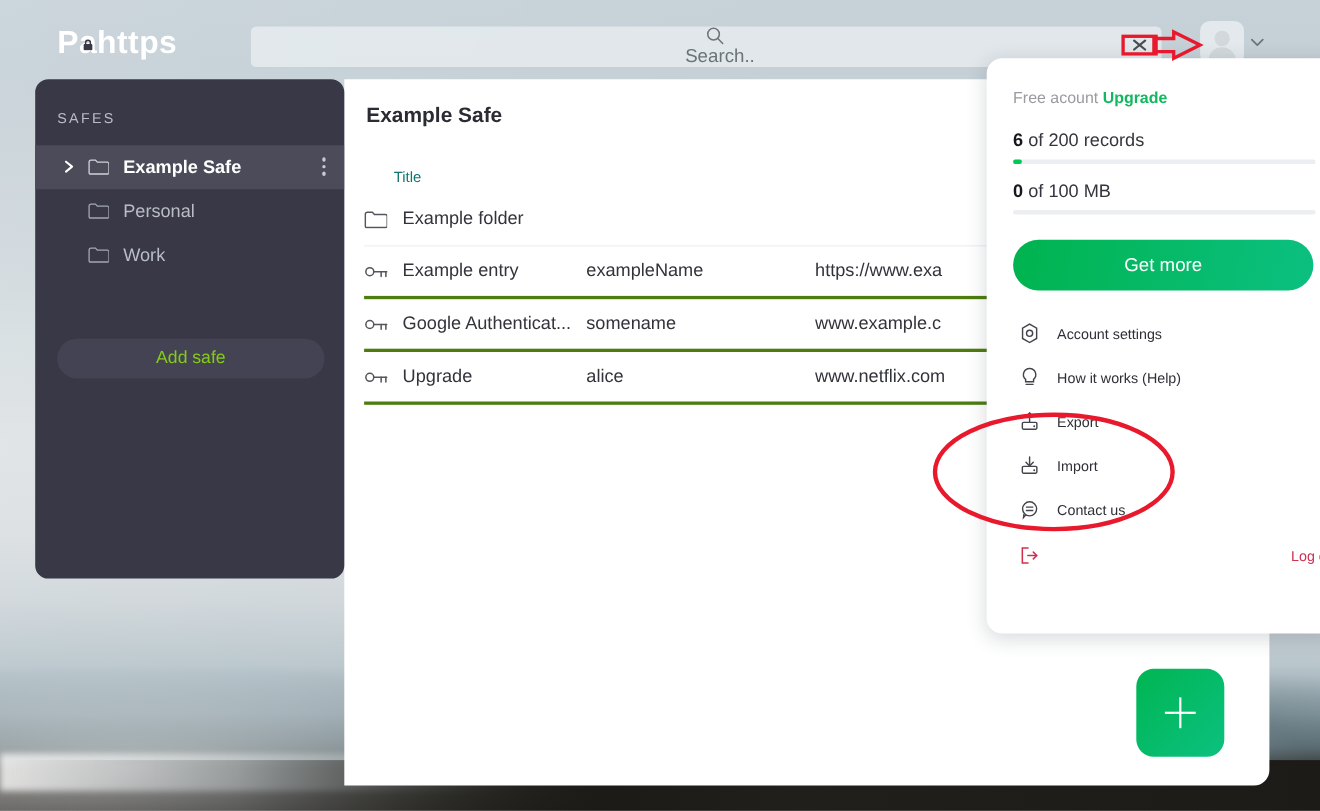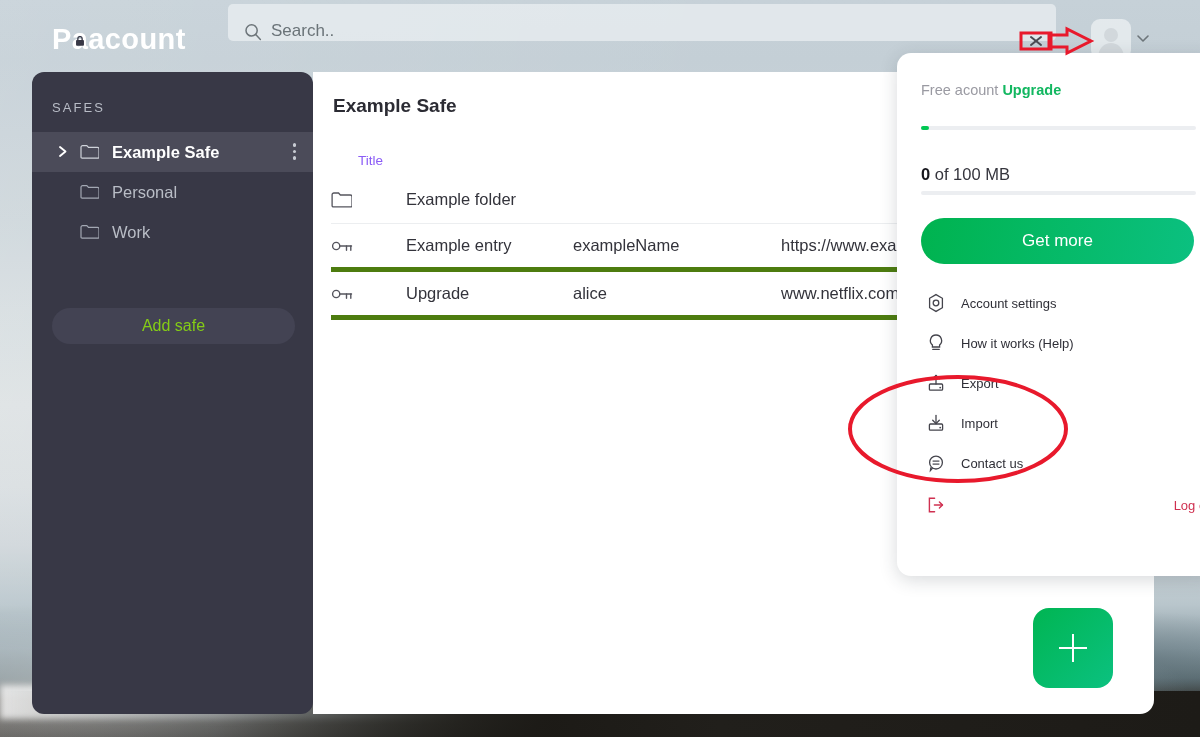--- a/index.html
+++ b/index.html
@@ -51,25 +51,26 @@
     font-size: 29px; font-weight: bold; color: #ffffff;
     letter-spacing: 0.4px;
     display: flex; align-items: center;
   }
   .logo .lock-a { position: relative; display: inline-block; }
   .logo .lock-glyph {
     position: absolute; left: 50%; top: 56%; transform: translate(-50%,-50%);
     width: 9px; height: 10px;
   }
   .search-box {
-    position: absolute; left: 228px; top: 4px; width: 828px; height: 37px;
+    position: absolute; left: 228px; top: 24px; width: 828px; height: 37px;
     background: rgba(236,240,242,0.72);
     border-radius: 5px;
-    display: flex; align-items: flex-end;
+    display: flex; align-items: center;
     padding-left: 16px;
+    flex-direction: column;
   }
   .search-placeholder {
     font-size: 17px; color: #6a7378; margin-left: 9px;
   }
   .avatar {
     position: absolute; left: 1091px; top: 19px; width: 40px; height: 40px;
     background: rgba(236,240,242,0.78);
     border-radius: 9px;
     overflow: hidden;
   }
@@ -84,21 +85,21 @@
     border-radius: 13px 13px 0 0;
     background: #d2d8dc;
   }
   .chevron-down {
     position: absolute; left: 1136px; top: 31px;
     width: 14px; height: 14px;
   }
 
   
   .sidebar {
-    position: absolute; left: 32px; top: 72px; width: 281px; height: 642px;
+    position: absolute; left: 32px; top: 72px; width: 281px; height: 454px;
     background: #383846;
     border-radius: 12px;
     z-index: 10;
     overflow: hidden;
   }
   .safes-title {
     position: absolute; left: 20px; top: 28px;
     font-size: 13px; letter-spacing: 2.1px; color: #b8bcc6;
   }
   .safe-list { position: absolute; left: 0; top: 60px; width: 100%; }
@@ -137,30 +138,30 @@
     z-index: 9;
     overflow: hidden;
   }
   .content-title {
     position: absolute; left: 20px; top: 23px;
     font-size: 19px; color: #2b2b33; font-weight: bold;
   }
   .table { position: absolute; left: 18px; top: 72px; width: 823px; }
   .table-head {
     height: 32px; display: flex; align-items: center;
-    font-size: 13.5px; color: #8b5cf6; padding-left: 27px;
+    font-size: 13.5px; color: #0f766e; padding-left: 27px;
   }
   .row {
     height: 48px; display: flex; align-items: center;
-    border-bottom: 5px solid #4d7c0f;
+    border-bottom: 3px solid #4d7c0f;
     font-size: 16.5px; color: #33333b;
   }
   .row.folder-row { border-bottom: 1px solid #eceef0; }
   .row .cell-icon { width: 35px; display: flex; align-items: center; }
-  .row .cell-title { width: 167px; white-space: nowrap; overflow: hidden; margin-left: 40px; }
+  .row .cell-title { width: 167px; white-space: nowrap; overflow: hidden; }
   .row .cell-user { width: 208px; white-space: nowrap; overflow: hidden; }
   .row .cell-url { flex: 1; white-space: nowrap; overflow: hidden; }
 
   .fab {
     position: absolute; right: 41px; bottom: 26px;
     width: 80px; height: 80px; border-radius: 16px;
     background: linear-gradient(135deg, #00b552 0%, #0bc180 100%);
     cursor: pointer;
   }
   .fab .plus-h { position: absolute; left: 26px; top: 39.3px; width: 28px; height: 1.6px; background: #fff; }
@@ -217,21 +218,21 @@
 <div class="bg-ice-streak"></div>
 <div class="bg-dark-shore"></div>
 
 <div class="header">
   <div class="logo">
     <span>P</span>
       <span class="lock-a"><span>a</span><svg class="lock-glyph" viewBox="0 0 10 11">
           <rect x="0.6" y="4.4" width="8.8" height="6.3" rx="1" fill="#383846"></rect>
           <path d="M2.6 4.6 V3.0 a2.4 2.4 0 0 1 4.8 0 V4.6" stroke="#383846" stroke-width="1.5" fill="none"></path>
         </svg></span>
-      <span>acount</span>
+      <span>https</span>
   </div>
 
   <div class="search-box">
     <svg width="18" height="18" viewBox="0 0 18 18">
       <circle cx="7.6" cy="7.4" r="5.6" stroke="#6d757a" stroke-width="1.5" fill="none"></circle>
       <line x1="11.7" y1="11.6" x2="16.4" y2="16.4" stroke="#6d757a" stroke-width="1.5" stroke-linecap="round"></line>
     </svg>
     <span class="search-placeholder">Search..</span>
   </div>
 
@@ -307,48 +308,64 @@
           <line x1="8.8" y1="7" x2="20.5" y2="7" stroke="#55555e" stroke-width="1.4" stroke-linecap="round"></line>
           <line x1="15.5" y1="7" x2="15.5" y2="11.3" stroke="#55555e" stroke-width="1.4" stroke-linecap="round"></line>
           <line x1="19.8" y1="7" x2="19.8" y2="11.3" stroke="#55555e" stroke-width="1.4" stroke-linecap="round"></line>
         </svg>
       </span>
       <span class="cell-title">Example entry</span>
       <span class="cell-user">exampleName</span>
       <span class="cell-url">https://www.exa</span>
     </div>
 
-
     <div class="row">
       <span class="cell-icon">
         <svg width="22" height="14" viewBox="0 0 22 14">
           <circle cx="5.2" cy="7" r="3.6" stroke="#55555e" stroke-width="1.4" fill="none"></circle>
           <line x1="8.8" y1="7" x2="20.5" y2="7" stroke="#55555e" stroke-width="1.4" stroke-linecap="round"></line>
           <line x1="15.5" y1="7" x2="15.5" y2="11.3" stroke="#55555e" stroke-width="1.4" stroke-linecap="round"></line>
           <line x1="19.8" y1="7" x2="19.8" y2="11.3" stroke="#55555e" stroke-width="1.4" stroke-linecap="round"></line>
         </svg>
       </span>
+      <span class="cell-title">Google Authenticat...</span>
+      <span class="cell-user">somename</span>
+      <span class="cell-url">www.example.c</span>
+    </div>
+
+    <div class="row">
+      <span class="cell-icon">
+        <svg width="22" height="14" viewBox="0 0 22 14">
+          <circle cx="5.2" cy="7" r="3.6" stroke="#55555e" stroke-width="1.4" fill="none"></circle>
+          <line x1="8.8" y1="7" x2="20.5" y2="7" stroke="#55555e" stroke-width="1.4" stroke-linecap="round"></line>
+          <line x1="15.5" y1="7" x2="15.5" y2="11.3" stroke="#55555e" stroke-width="1.4" stroke-linecap="round"></line>
+          <line x1="19.8" y1="7" x2="19.8" y2="11.3" stroke="#55555e" stroke-width="1.4" stroke-linecap="round"></line>
+        </svg>
+      </span>
       <span class="cell-title">Upgrade</span>
       <span class="cell-user">alice</span>
       <span class="cell-url">www.netflix.com</span>
     </div>
   </div>
 
   <div class="fab">
     <span class="plus-h"></span>
     <span class="plus-v"></span>
   </div>
 </div>
 
 <div class="dropdown">
   <div class="dd-account-line">
     <span>Free acount</span><span class="upgrade">Upgrade</span>
   </div>
 
   <div class="dd-quota q1">
+    <div class="q-text">
+      <b>6</b><span> of 200 records</span>
+    </div>
     <div class="q-bar">
       <div class="q-fill" id="fill-records" style="width: 3%;"></div>
     </div>
   </div>
 
   <div class="dd-quota q2">
     <div class="q-text">
       <b>0</b><span> of 100 MB</span>
     </div>
     <div class="q-bar">

